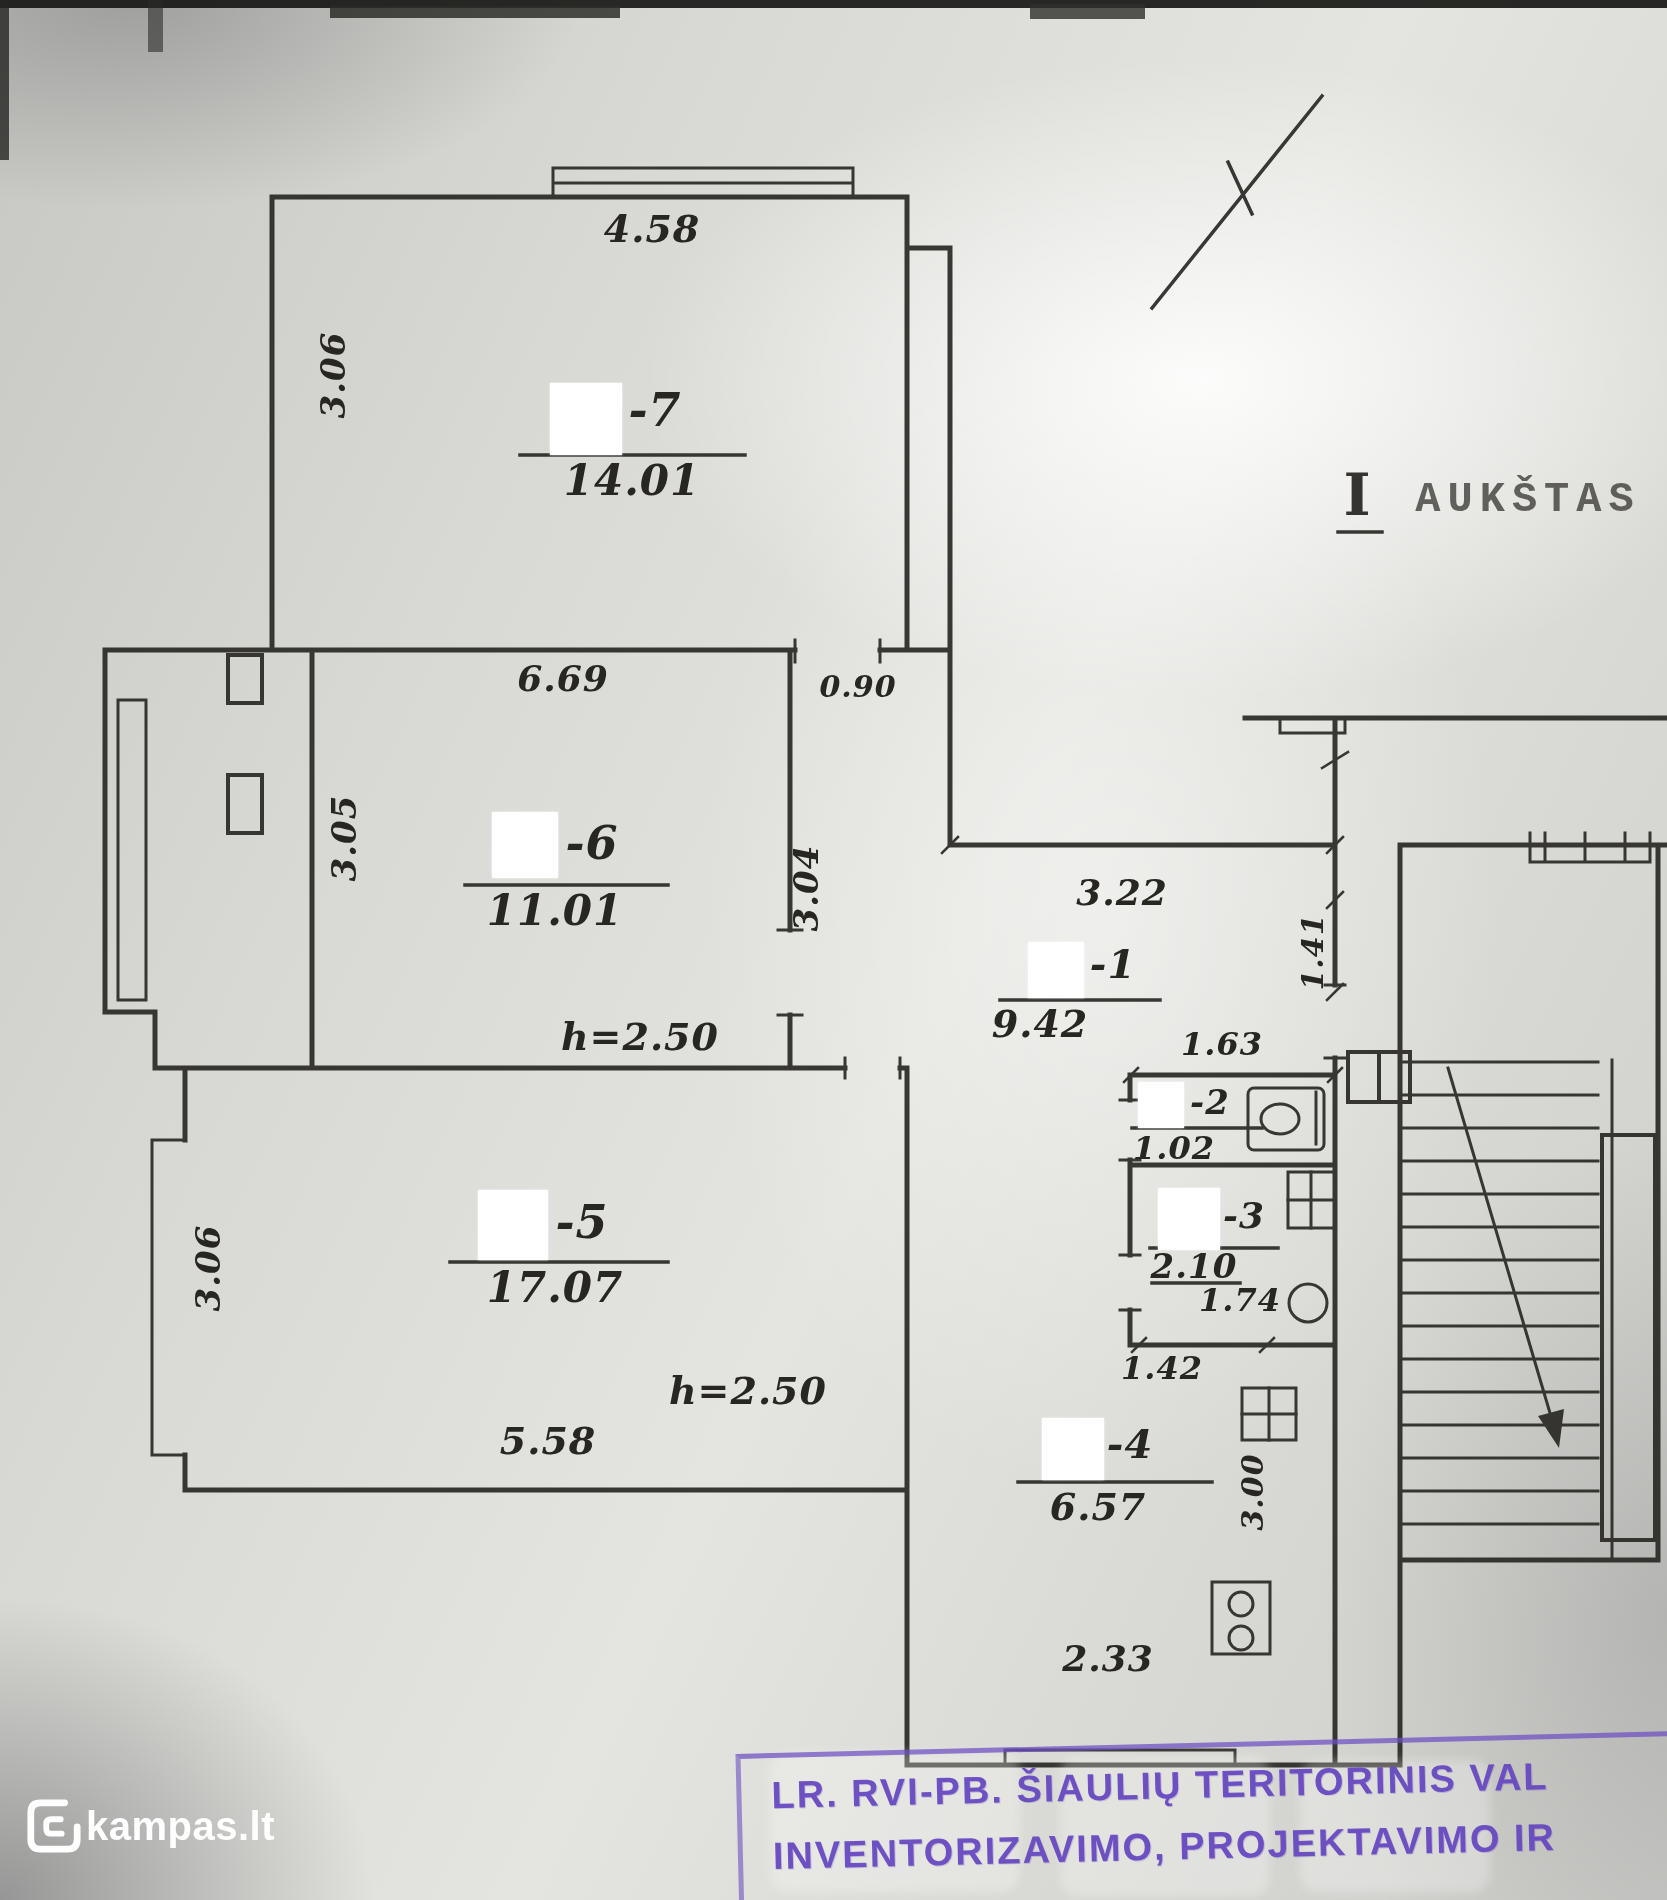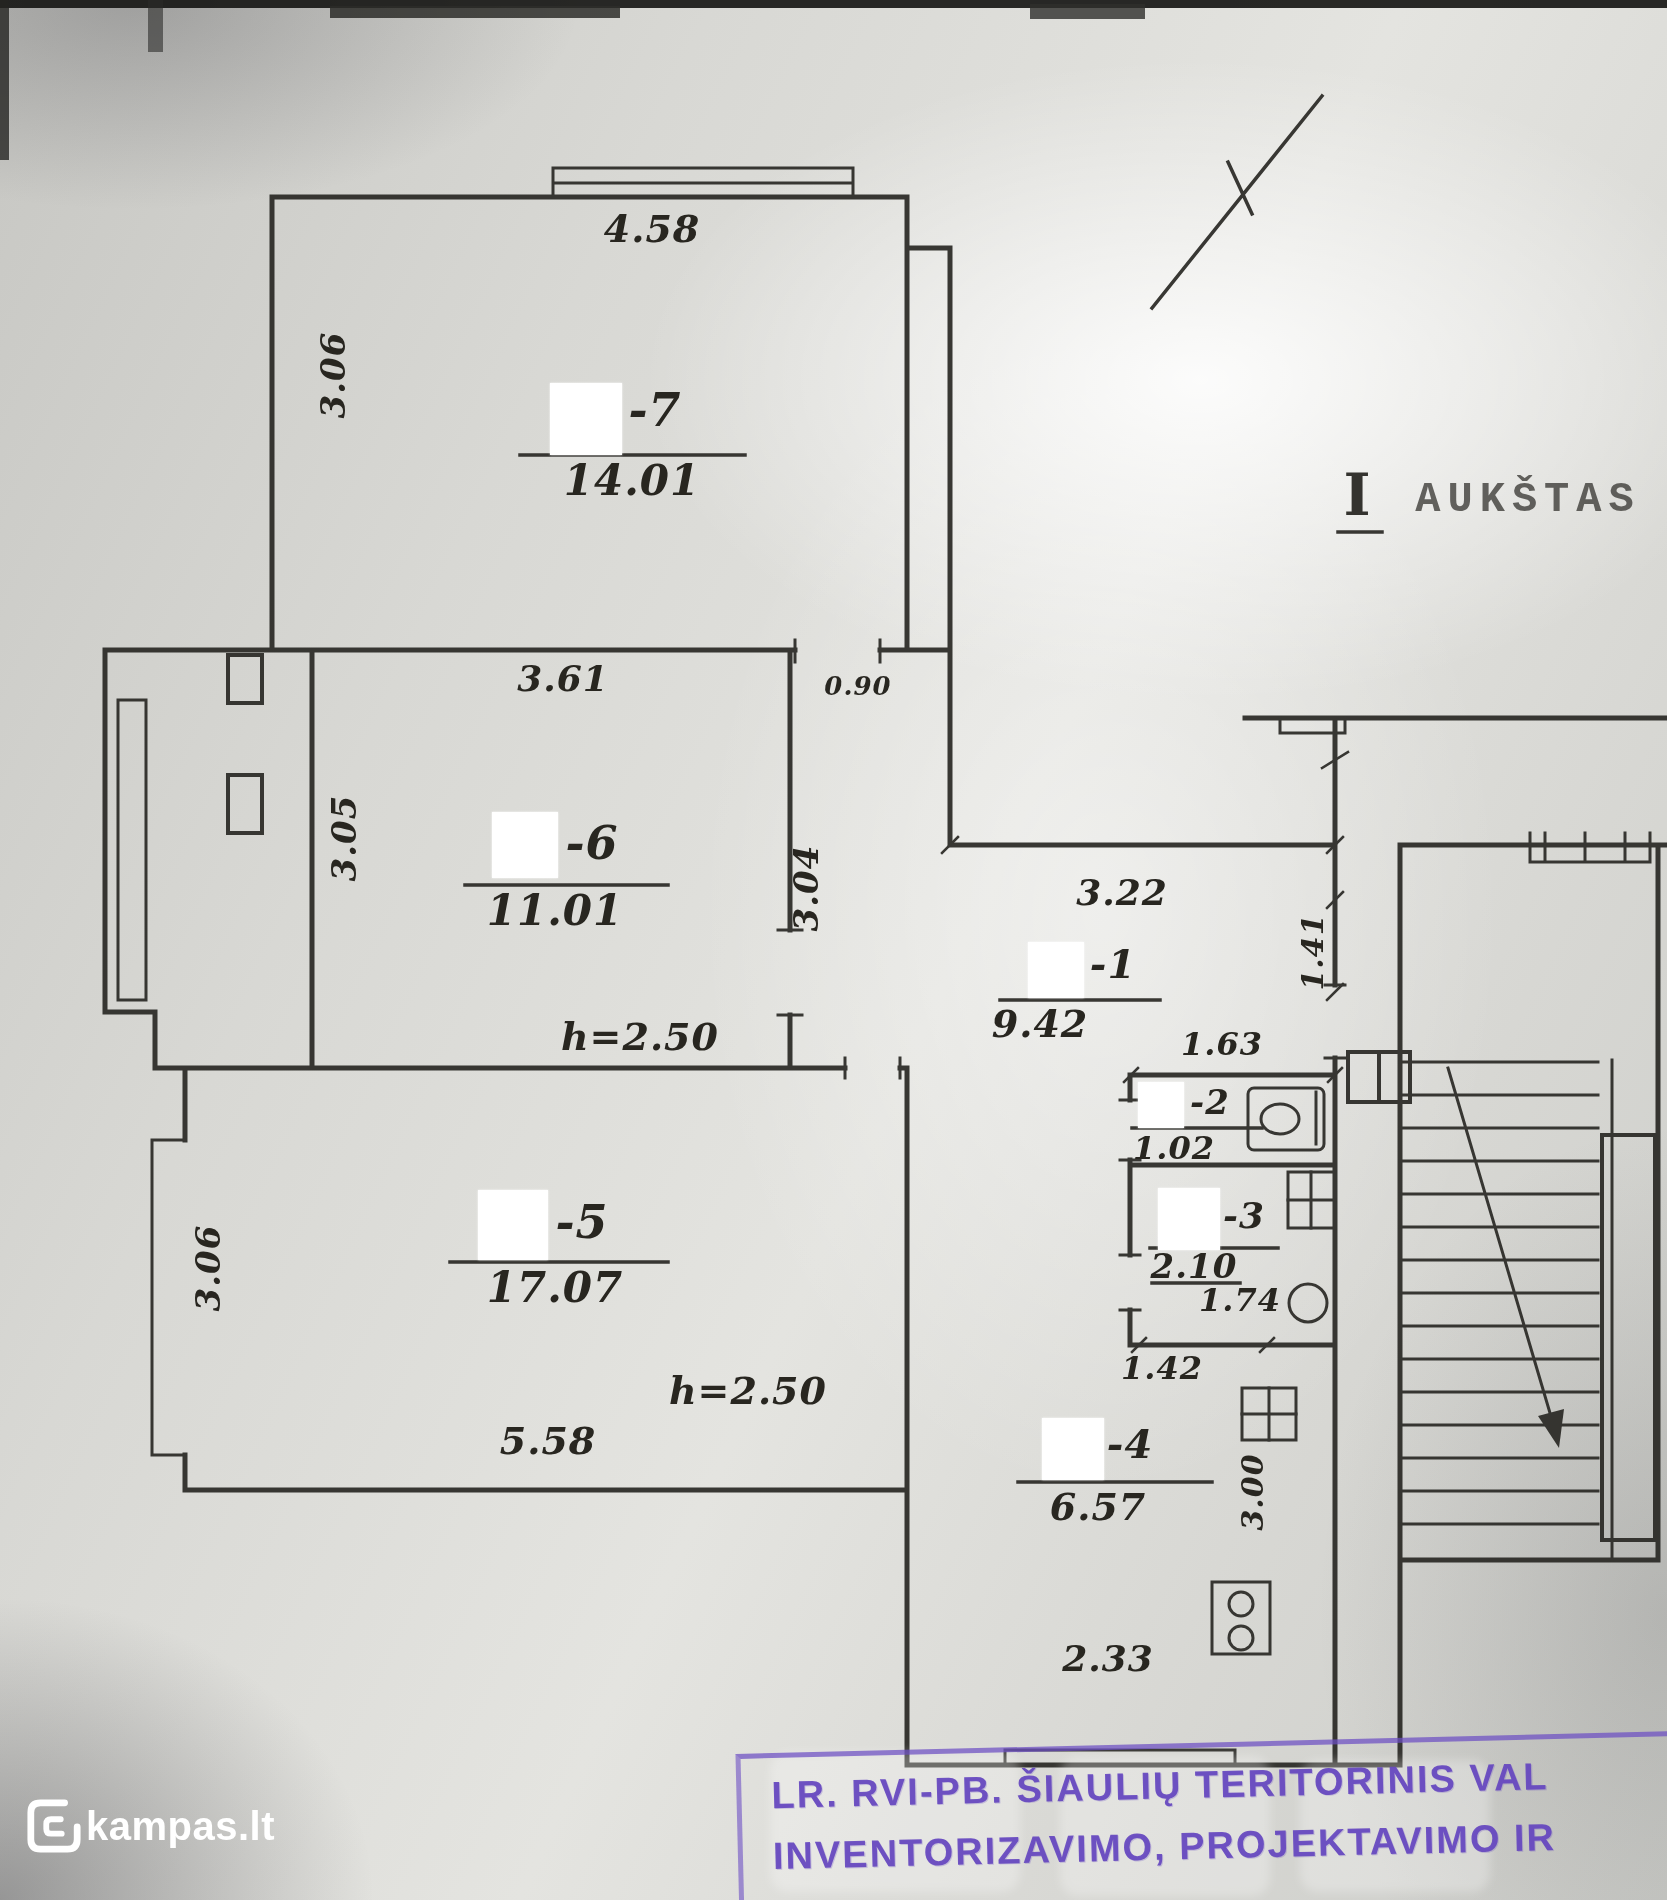--- a/index.html
+++ b/index.html
@@ -182,22 +182,22 @@
 
   <span class="lbl" style="left:1244px;top:1215px;font-size:36px">-3</span>
   <span class="lbl" style="left:1194px;top:1266px;font-size:34px">2.10</span>
   <span class="lbl" style="left:1240px;top:1300px;font-size:32px">1.74</span>
 
   <span class="lbl" style="left:1130px;top:1443px;font-size:40px">-4</span>
   <span class="lbl" style="left:1098px;top:1506px;font-size:38px">6.57</span>
 
   <span class="lbl" style="left:652px;top:228px;font-size:38px">4.58</span>
   <span class="lbl rot" style="left:333px;top:375px;font-size:34px">3.06</span>
-  <span class="lbl" style="left:563px;top:678px;font-size:36px">3.61</span>
-  <span class="lbl" style="left:858px;top:686px;font-size:26px">0.90</span>
+  <span class="lbl" style="left:563px;top:678px;font-size:36px">6.69</span>
+  <span class="lbl" style="left:858px;top:686px;font-size:30px">0.90</span>
   <span class="lbl rot" style="left:344px;top:838px;font-size:34px">3.05</span>
   <span class="lbl rot" style="left:806px;top:888px;font-size:34px">3.04</span>
   <span class="lbl" style="left:640px;top:1036px;font-size:38px">h=2.50</span>
   <span class="lbl" style="left:1122px;top:892px;font-size:36px">3.22</span>
   <span class="lbl rot" style="left:1312px;top:952px;font-size:30px">1.41</span>
   <span class="lbl" style="left:1222px;top:1044px;font-size:32px">1.63</span>
   <span class="lbl" style="left:1162px;top:1368px;font-size:32px">1.42</span>
   <span class="lbl rot" style="left:208px;top:1268px;font-size:34px">3.06</span>
   <span class="lbl" style="left:548px;top:1440px;font-size:38px">5.58</span>
   <span class="lbl" style="left:748px;top:1390px;font-size:38px">h=2.50</span>

